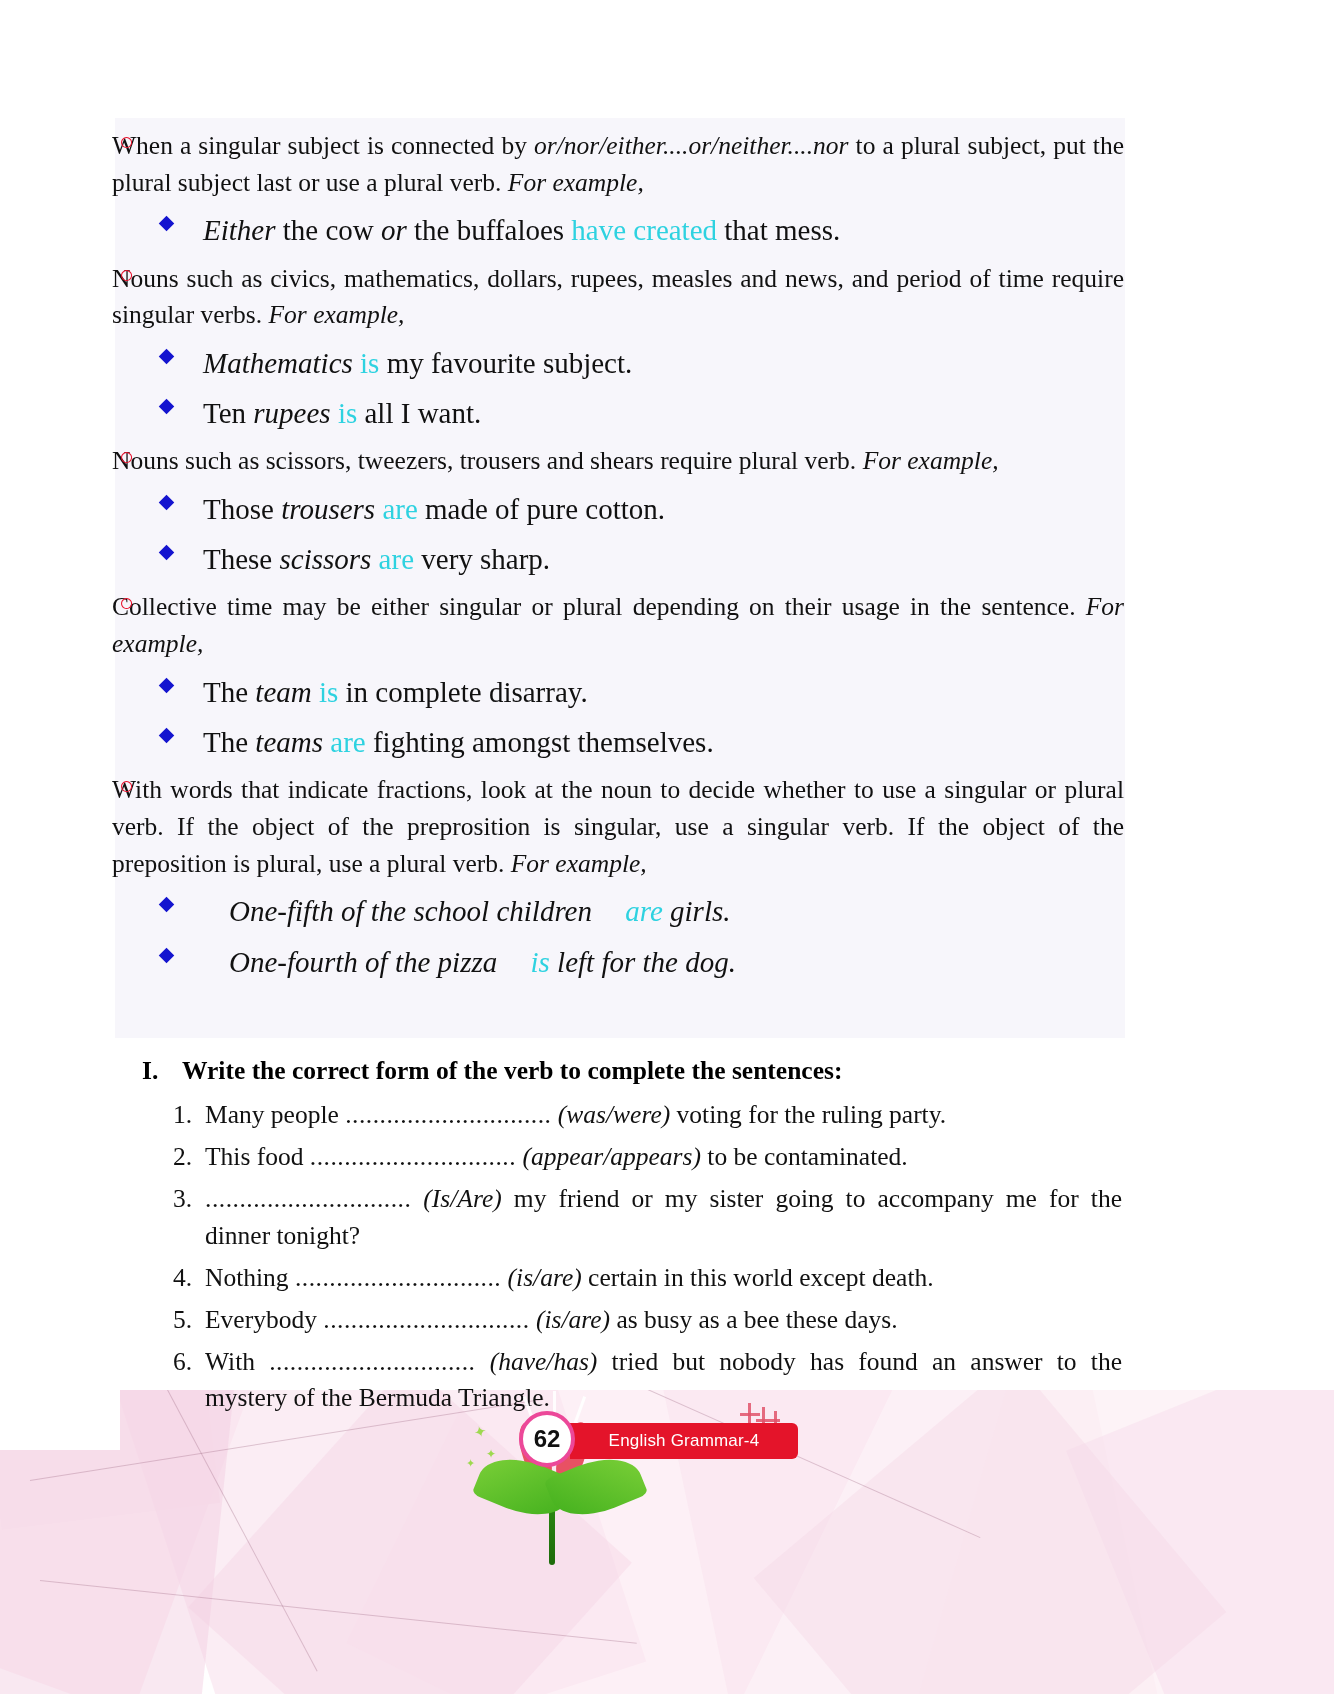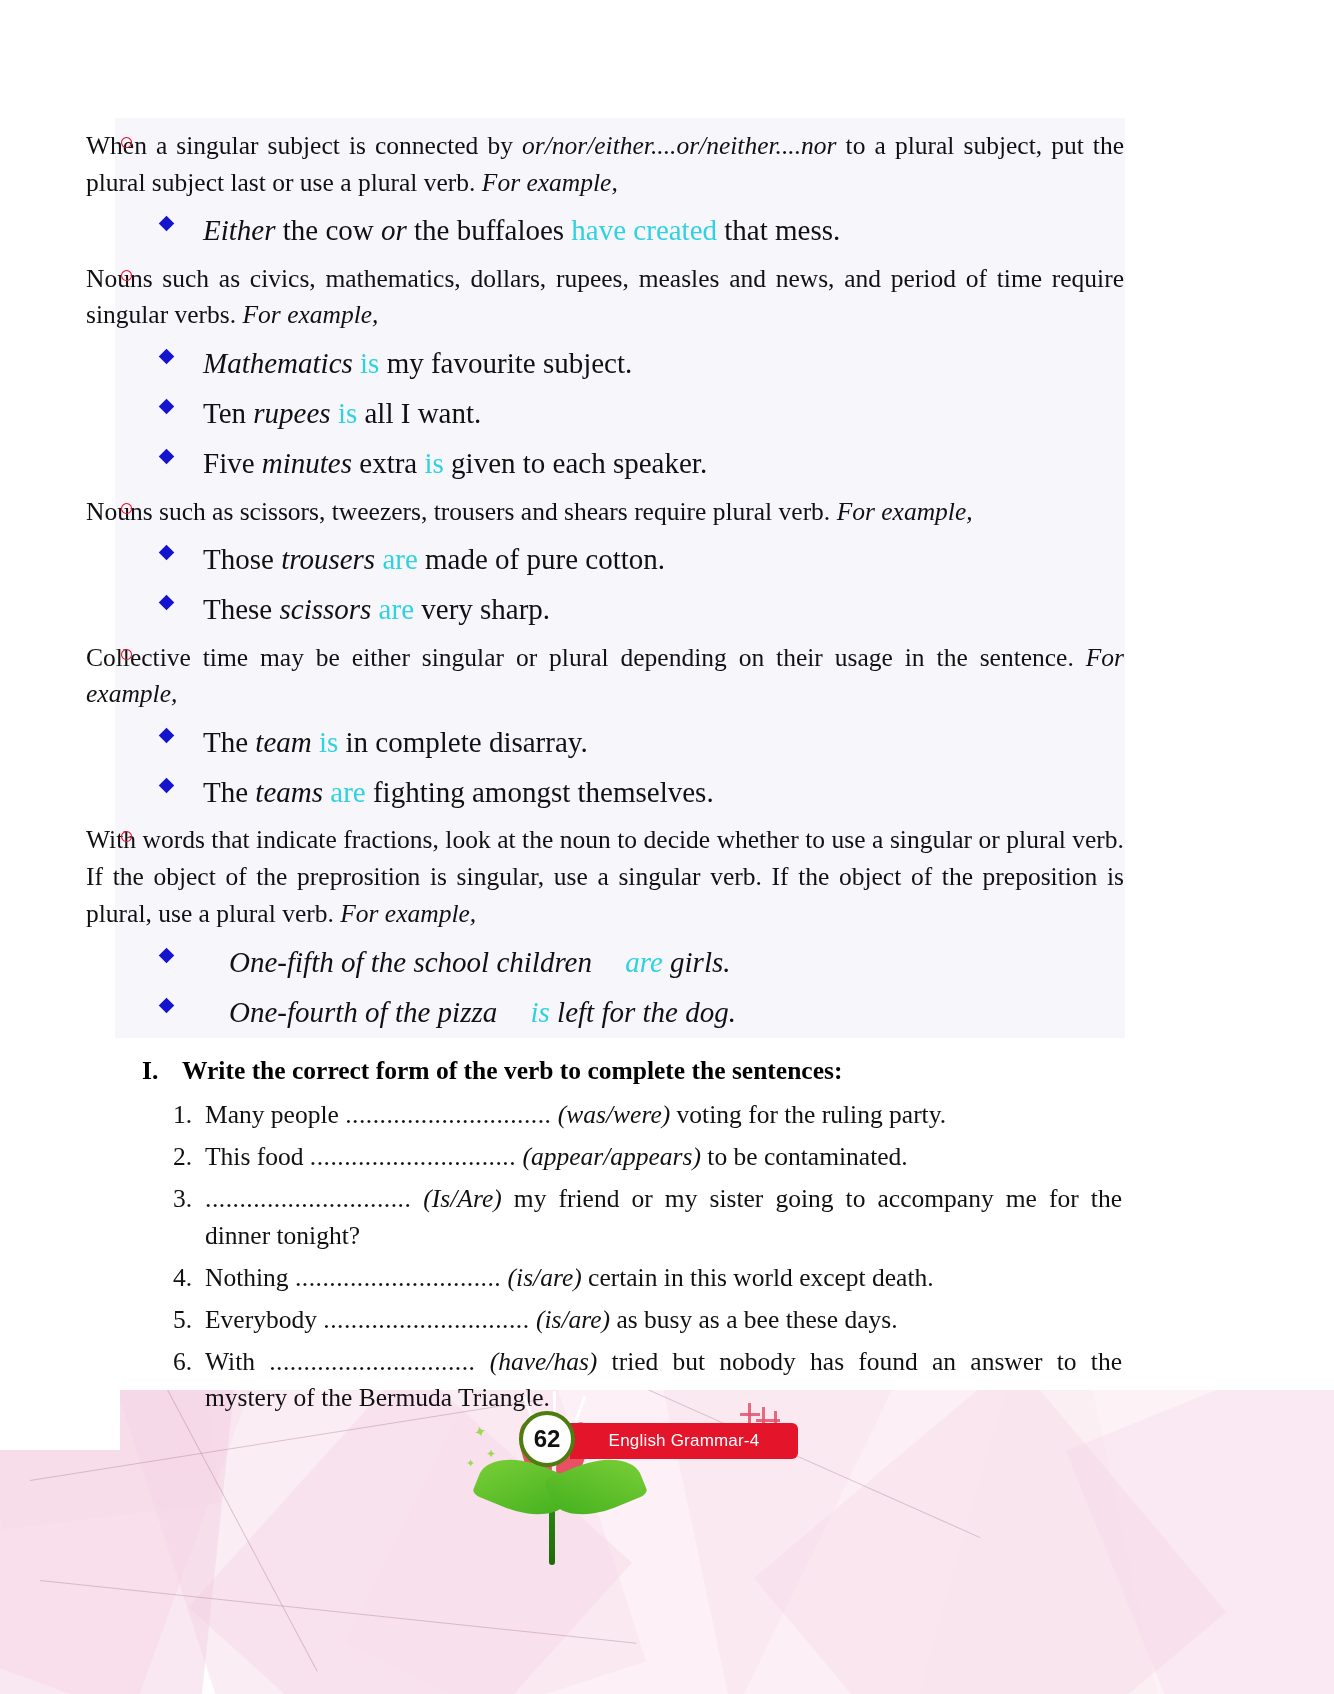--- a/index.html
+++ b/index.html
@@ -101,21 +101,21 @@
   .content {
     position: absolute;
     left: 0; top: 0;
     width: 1334px;
     z-index: 4;
   }
 
   
   .rule {
     position: relative;
-    padding-left: 86px;
+    padding-left: 112px;
     padding-right: 210px;
     margin-bottom: 6px;
   }
   .rule .marker {
     position: absolute;
     left: 119px;
     top: 1px;
     color: #e8112d;
     font-size: 25px;
     font-family: "Liberation Serif", serif;
@@ -262,21 +262,21 @@
   .wr3 { left: 66px; top: -8px; height: 54px; transform: rotate(20deg); }
 
   .page-circle {
     position: absolute;
     left: 519px;
     top: 16px;
     width: 56px;
     height: 56px;
     border-radius: 50%;
     background: #ffffff;
-    border: 4px solid #4d7c0f;
+    border: 4px solid #ec4899;
     display: flex;
     align-items: center;
     justify-content: center;
     z-index: 8;
   }
   .page-num {
     font-family: "Liberation Sans", sans-serif;
     font-weight: bold;
     font-size: 24px;
     color: #111;
@@ -373,24 +373,20 @@
         <div class="rule-text"><span>Nouns such as civics, mathematics, dollars, rupees, measles and news, and period of time require singular verbs. </span><span class="i">For example,</span></div>
       </div>
       <div class="example">
         <span class="marker"></span>
         <div class="example-text"><span class="i">Mathematics</span><span> </span><span class="verb">is</span><span> my favourite subject.</span></div>
       </div>
       <div class="example">
         <span class="marker"></span>
         <div class="example-text"><span>Ten </span><span class="i">rupees</span><span> </span><span class="verb">is</span><span> all I want.</span></div>
       </div>
-      <div class="example">
-        <span class="marker"></span>
-        <div class="example-text"><span>Five </span><span class="i">minutes</span><span> extra </span><span class="verb">is</span><span> given to each speaker.</span></div>
-      </div>
       <div class="rule">
         <span class="marker"></span>
         <div class="rule-text"><span>Nouns such as scissors, tweezers, trousers and shears require plural verb. </span><span class="i">For example,</span></div>
       </div>
       <div class="example">
         <span class="marker"></span>
         <div class="example-text"><span>Those </span><span class="i">trousers</span><span> </span><span class="verb">are</span><span> made of pure cotton.</span></div>
       </div>
       <div class="example">
         <span class="marker"></span>

